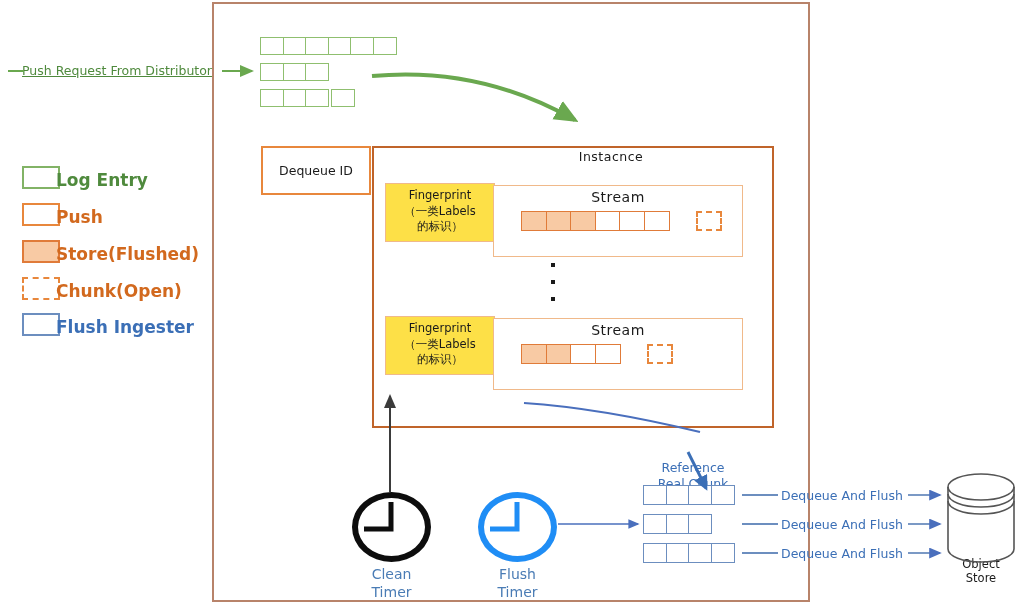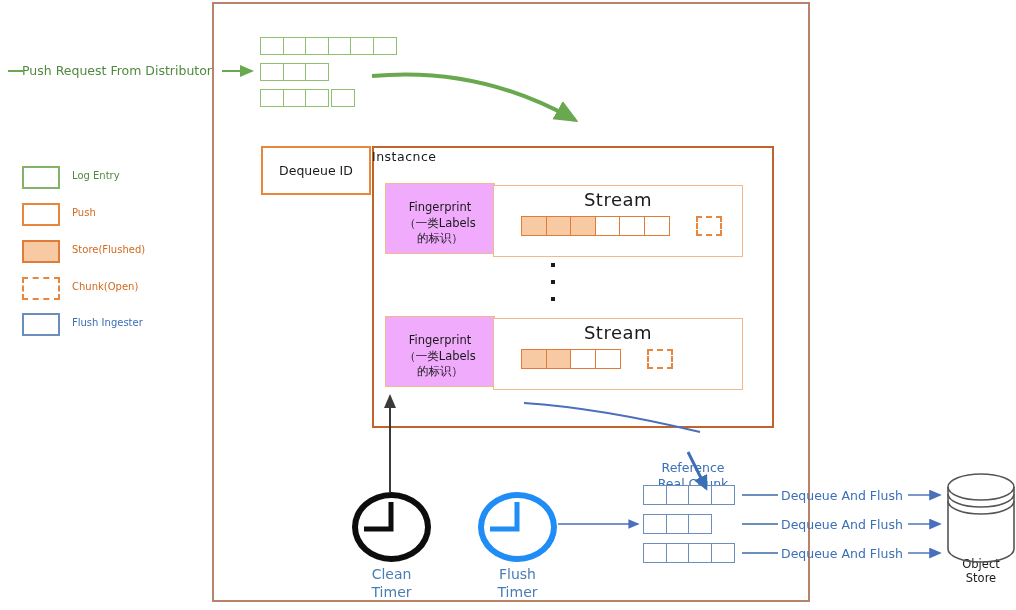--- a/index.html
+++ b/index.html
@@ -23,70 +23,70 @@
     font-size:13px;color:#1a1a1a;letter-spacing:.5px;
   }
   .legend-swatch{
     position:absolute;left:22px;width:38px;height:23px;box-sizing:border-box;background:#ffffff;
   }
   .sw-logentry{border:2px solid #82b366;}
   .sw-chunk{border:2px solid #e8873c;}
   .sw-chunk-flushed{border:2px solid #e07b39;background:#f8caa4;}
   .sw-chunk-open{border:2px dashed #e8873c;}
   .sw-flush{border:2px solid #6c8ebf;}
-  .legend-label{position:absolute;left:72px;font-size:10px;white-space:nowrap;}
+  .legend-label{position:absolute;left:56px;font-size:17px;white-space:nowrap;font-weight:bold;}
   .lb-green{color:#4f8a3d;}
   .lb-orange{color:#d2691e;}
   .lb-blue{color:#3b6fb6;}
 
   
   .logrow{display:flex;}
   .logcell{
     width:24px;height:18px;box-sizing:border-box;
     border:1.5px solid #8fbf6f;background:#ffffff;margin-right:-1.5px;
   }
   .logcell.gap{margin-left:3px;}
 
   
   .push-label{
-    left:22px;top:63px;font-size:12.5px;color:#4f8a3d;white-space:nowrap;
+    left:22px;top:63px;font-size:12.5px;color:#4f8a3d;white-space:nowrap;text-decoration:underline;
   }
 
   
   .tenant-box{
     left:261px;top:146px;width:110px;height:49px;box-sizing:border-box;
     border:2px solid #e8873c;background:#ffffff;
     display:flex;align-items:center;justify-content:center;
     font-size:12.5px;color:#1a1a1a;
   }
 
   
   .instance-box{
     left:372px;top:146px;width:402px;height:282px;box-sizing:border-box;
     border:2px solid #c0642a;background:transparent;
   }
   .instance-title{
-    left:372px;top:149px;width:478px;text-align:left;
+    left:372px;top:149px;width:478px;text-align:center;
     font-size:12.5px;color:#1a1a1a;letter-spacing:.5px;
   }
 
   
   .fingerprint{
     width:110px;box-sizing:border-box;
-    border:1.5px solid #f0b98a;background:#f0abfc;
-    padding:16px 3px 6px 3px;text-align:center;
+    border:1.5px solid #f0b98a;background:#fde047;
+    padding:4px 3px 6px 3px;text-align:center;
     font-size:11.5px;color:#1a1a1a;line-height:1.35;
   }
 
   
   .stream-box{
     box-sizing:border-box;border:1.5px solid #f0b98a;background:#ffffff;
   }
   .stream-title{
-    text-align:center;font-size:18px;color:#1a1a1a;
+    text-align:center;font-size:14px;color:#1a1a1a;
     margin-top:3px;letter-spacing:.5px;
   }
   .chunk-strip{display:flex;margin-left:27px;margin-top:6px;}
   .chunk{
     width:26px;height:20px;box-sizing:border-box;
     border:1.5px solid #e07b39;background:#ffffff;margin-right:-1.5px;
   }
   .chunk.flushed{background:#f8caa4;}
   .chunk.open{
     border:2px dashed #e8873c;background:#ffffff;margin-left:28px;

